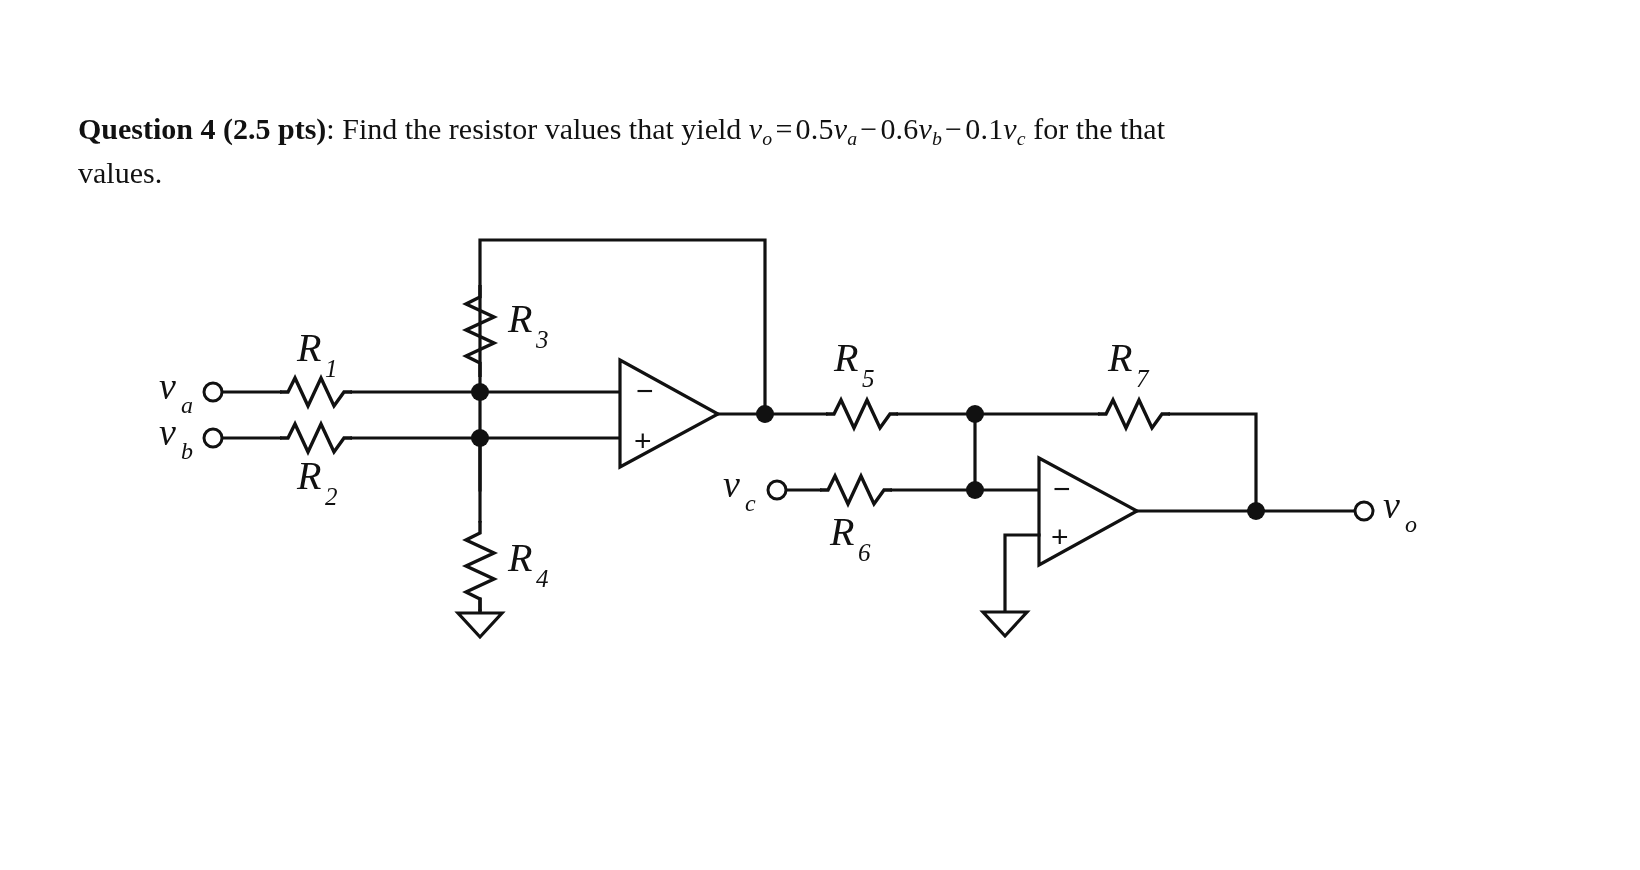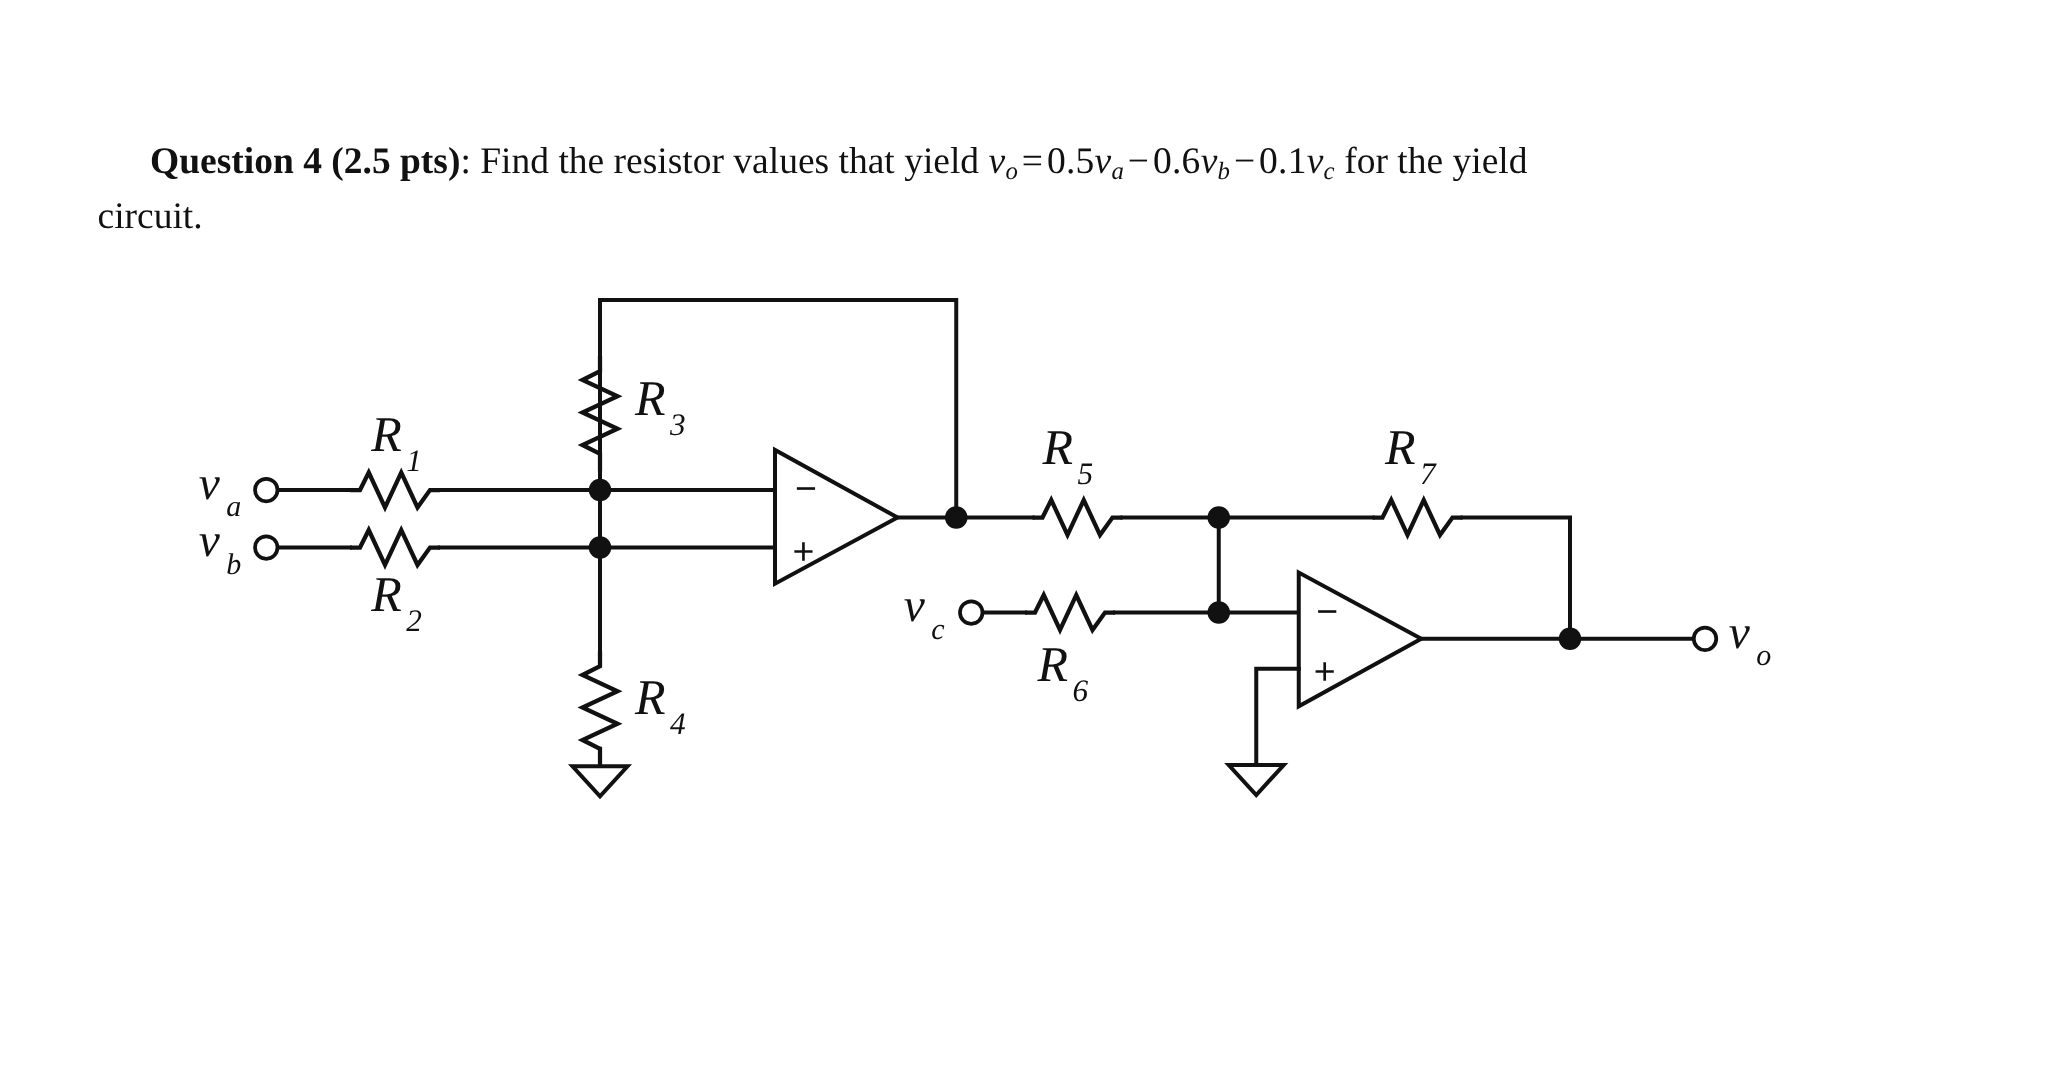--- a/index.html
+++ b/index.html
@@ -26,21 +26,20 @@
     position: absolute;
     left: 78px;
     top: 108px;
     width: 1460px;
     font-size: 30px;
     line-height: 1.42;
     color: #111111;
   }
   .q-head {
     font-weight: bold;
-    margin-left: 42px;
   }
   .math {
     font-family: "Liberation Serif", "DejaVu Serif", serif;
     font-style: italic;
     letter-spacing: 0.2px;
   }
   .math-up {
     font-style: normal;
   }
   .sub {
@@ -101,22 +100,22 @@
 </style>
 </head>
 <body>
 
 <div id="page">
 
   <div class="question-block">
     <span class="q-head">Question 4 (2.5 pts)</span><span>:</span>
     <span>Find the resistor values that yield</span>
     <span class="math"><span class="math">v</span><span class="sub">o</span><span class="op">=</span><span class="math-up">0.5</span><span>v</span><span class="sub">a</span><span class="op">−</span><span class="math-up">0.6</span><span>v</span><span class="sub">b</span><span class="op">−</span><span class="math-up">0.1</span><span>v</span><span class="sub">c</span></span>
-    <span>for the yield</span><br>
-    <span>circuit.</span>
+    <span>for the that</span><br>
+    <span>values.</span>
   </div>
 
   <div id="circuit-wrap">
     <svg width="1640" height="470" viewBox="0 0 1640 470" xmlns="http://www.w3.org/2000/svg">
 
       <path class="wire" d="M480,285 L480,35 L765,35 L765,208"></path>
 
       <path class="res" d="M480,80 L480,92 L466,99 L494,112 L466,125 L494,138 L466,151 L480,158 L480,172"></path>
 
       <path class="wire" d="M222,187 L280,187"></path>

